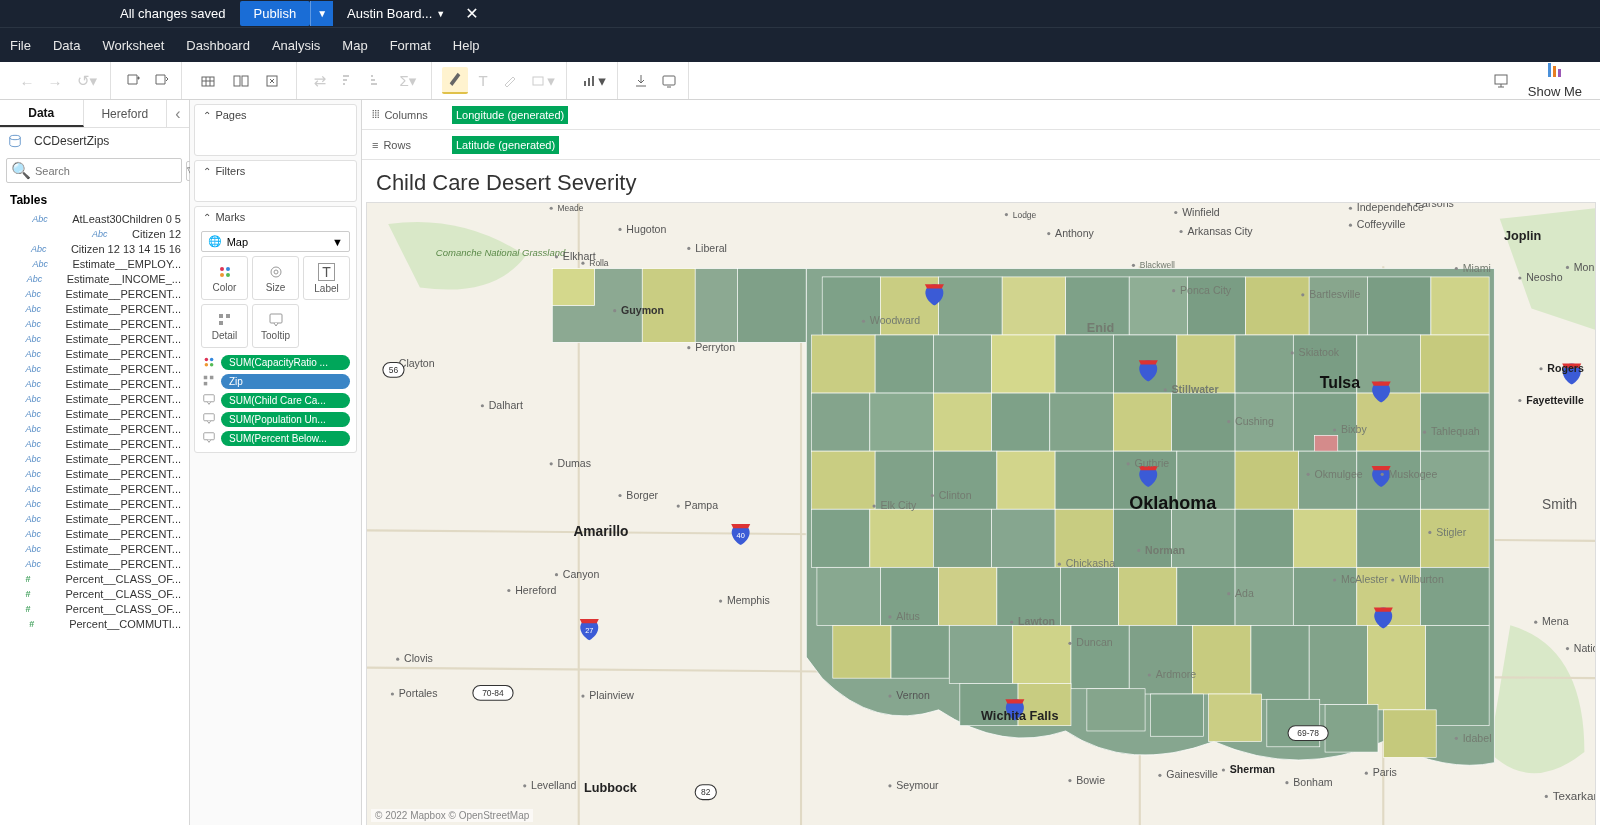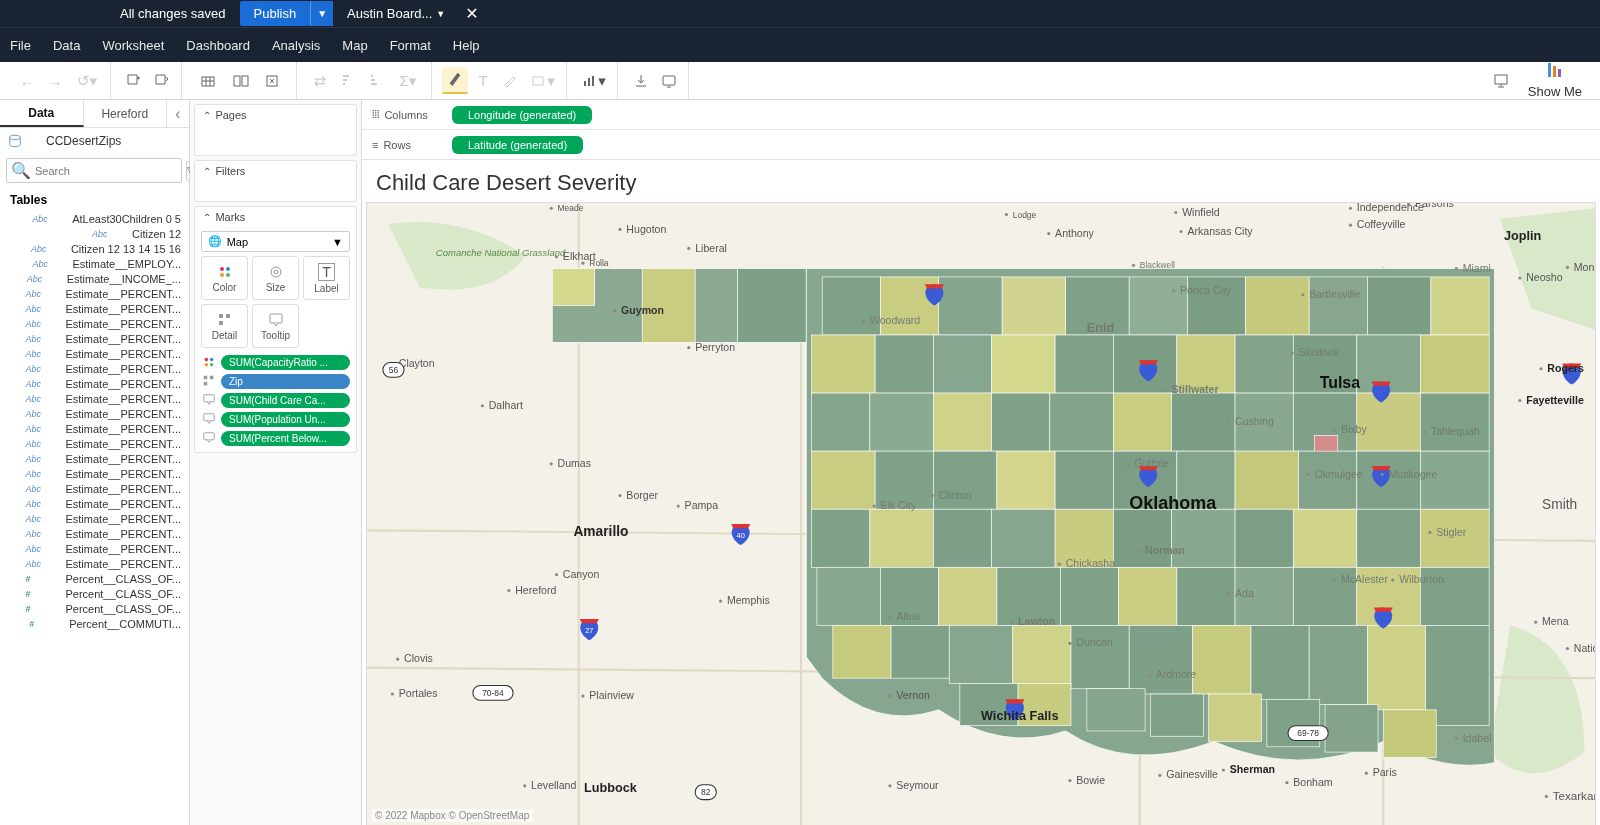--- a/index.html
+++ b/index.html
@@ -33,21 +33,21 @@
 
 
 .main { display:flex; height: calc(825px - 27px - 29px - 38px); }
 
 
 .datapane { width:190px; border-right:1px solid #d7d7d7; display:flex; flex-direction:column; background:#fff;}
 .dp-tabs { display:flex; height:28px; border-bottom:1px solid #e0e0e0;}
 .dp-tab { flex:1; display:flex; align-items:center; justify-content:center; font-size:12px; color:#555; border-right:1px solid #e0e0e0;}
 .dp-tab.active { font-weight:700; color:#111; border-bottom:2px solid #333;}
 .dp-collapse { width:22px; display:flex; align-items:center; justify-content:center; color:#888;}
-.ds-row { display:flex; align-items:center; gap:24px; padding:6px 8px; font-size:12px; color:#333;}
+.ds-row { display:flex; align-items:center; gap:12px; padding:6px 8px; font-size:12px; color:#333;}
 .ds-icon { width:14px; height:14px; color:#5a8fc7; }
 .search-row { display:flex; gap:4px; padding:4px 6px; align-items:center;}
 .search-box { flex:1; display:flex; align-items:center; border:1px solid #ccc; border-radius:2px; padding:2px 4px; gap:4px;}
 .search-box input { border:none; outline:none; flex:1; font-size:11px; }
 .filter-ico, .menu-ico { width:20px; height:20px; border:1px solid #ccc; border-radius:2px; display:flex; align-items:center; justify-content:center; font-size:10px; color:#555;}
 .tables-hdr { font-size:12px; font-weight:700; padding:6px 10px 4px;}
 .field-list { flex:1; overflow:hidden; }
 .field { display:flex; align-items:center; gap:20px; padding:1.5px 8px 1.5px 14px; font-size:11px; color:#333; white-space:nowrap;justify-content:flex-end;}
 .ftype { font-size:9px; width:20px; color:#5a8fc7; font-style:italic;}
 .ftype.num { color:#4aa564; font-style:normal; font-weight:bold;}
@@ -69,21 +69,21 @@
 .pill-ico { width:16px; height:16px; display:flex; align-items:center; justify-content:center; color:#777;}
 .pill { flex:1; background:#00a65a; color:#fff; border-radius:10px; padding:2px 8px; font-size:10px; overflow:hidden; text-overflow:ellipsis; white-space:nowrap;}
 .pill.blue { background:#3a85c6;}
 
 
 .viz { flex:1; display:flex; flex-direction:column; background:#fff;}
 .shelves { }
 .shelf { display:flex; align-items:center; height:30px; border-bottom:1px solid #e3e3e3; padding:0 4px; gap:8px;}
 .shelf-lbl { width:78px; display:flex; align-items:center; gap:5px; font-size:11px; color:#555; padding-left:6px;}
 .shelf-pills { display:flex; gap:4px;}
-.shelf-pill { background:#00a65a; color:#fff; border-radius:6px; padding:3px 16px; font-size:11px;}
+.shelf-pill { background:#00a65a; color:#fff; border-radius:0; padding:3px 4px; font-size:11px;}
 .viz-title { font-size:22px; color:#333; padding:10px 14px 6px; font-weight:400;}
 .map-wrap { flex:1; margin:0 4px 4px; border:1px solid #ddd; position:relative; overflow:hidden; background:#f4f1e8;}
 .map-wrap svg { width:100%; height:100%; }
 .attrib { position:absolute; left:4px; bottom:4px; font-size:10px; color:#888; background:rgba(255,255,255,.6); padding:1px 4px;}
 
 </style>
 </head>
 <body>
 
 <div class="topbar">

